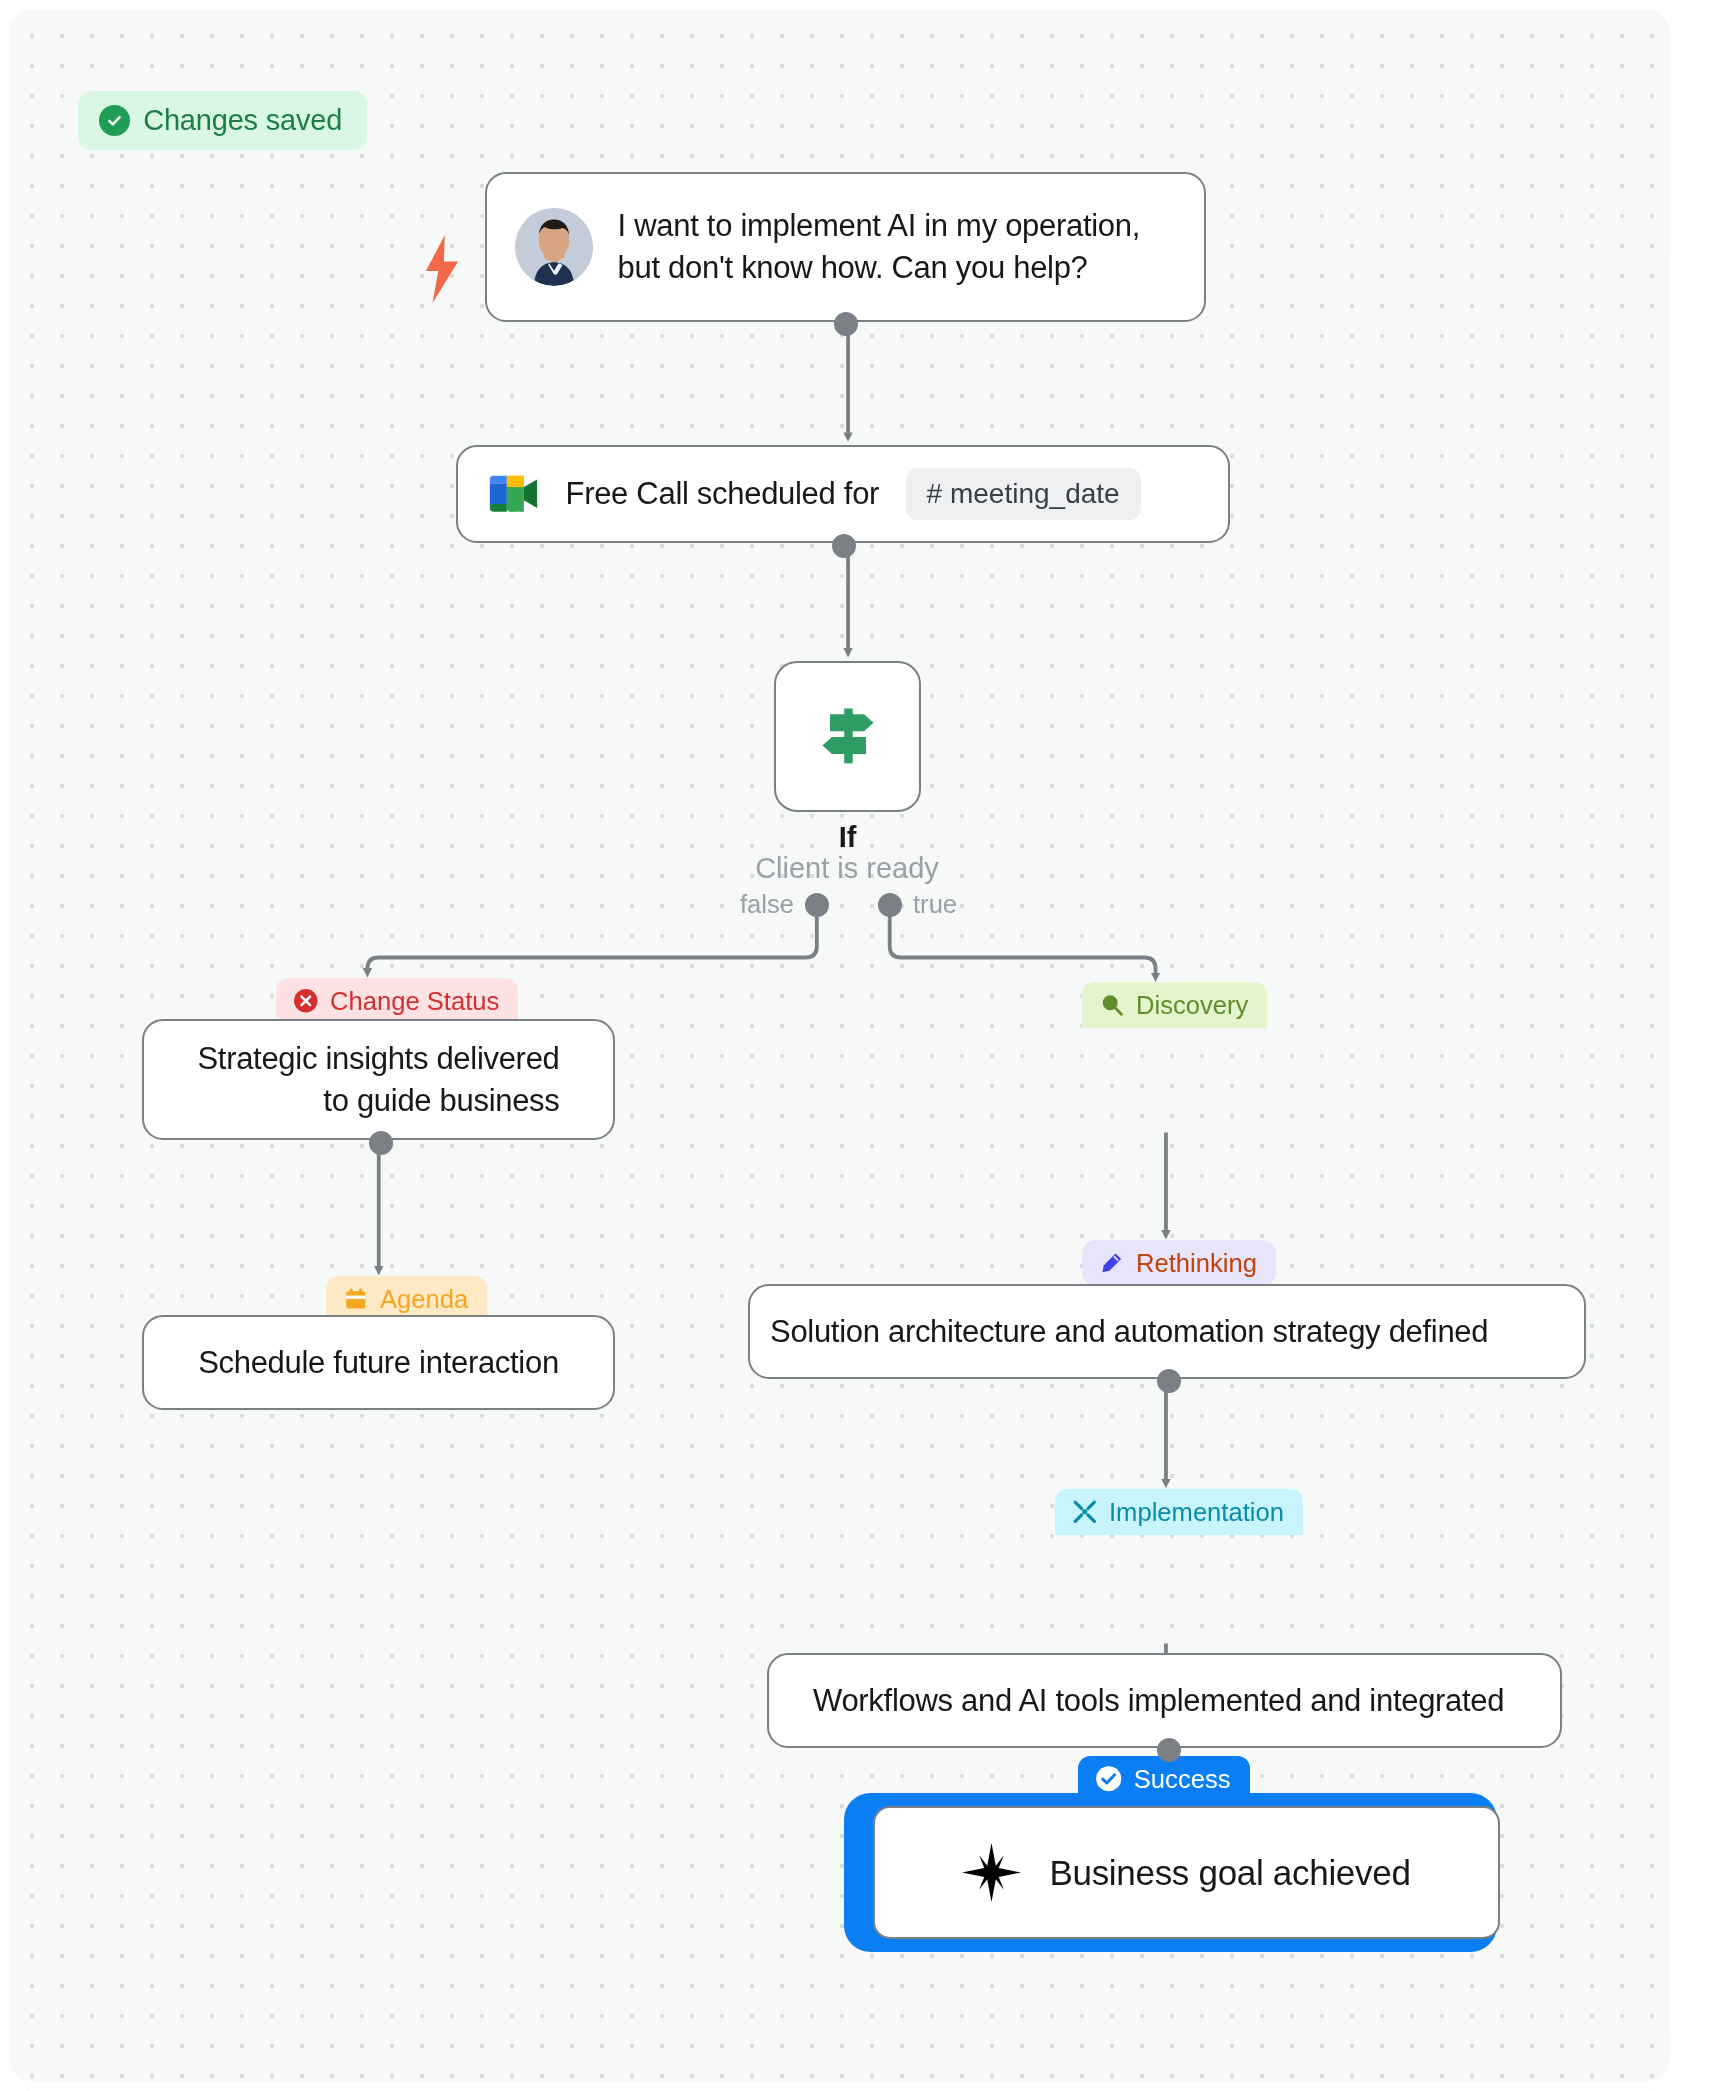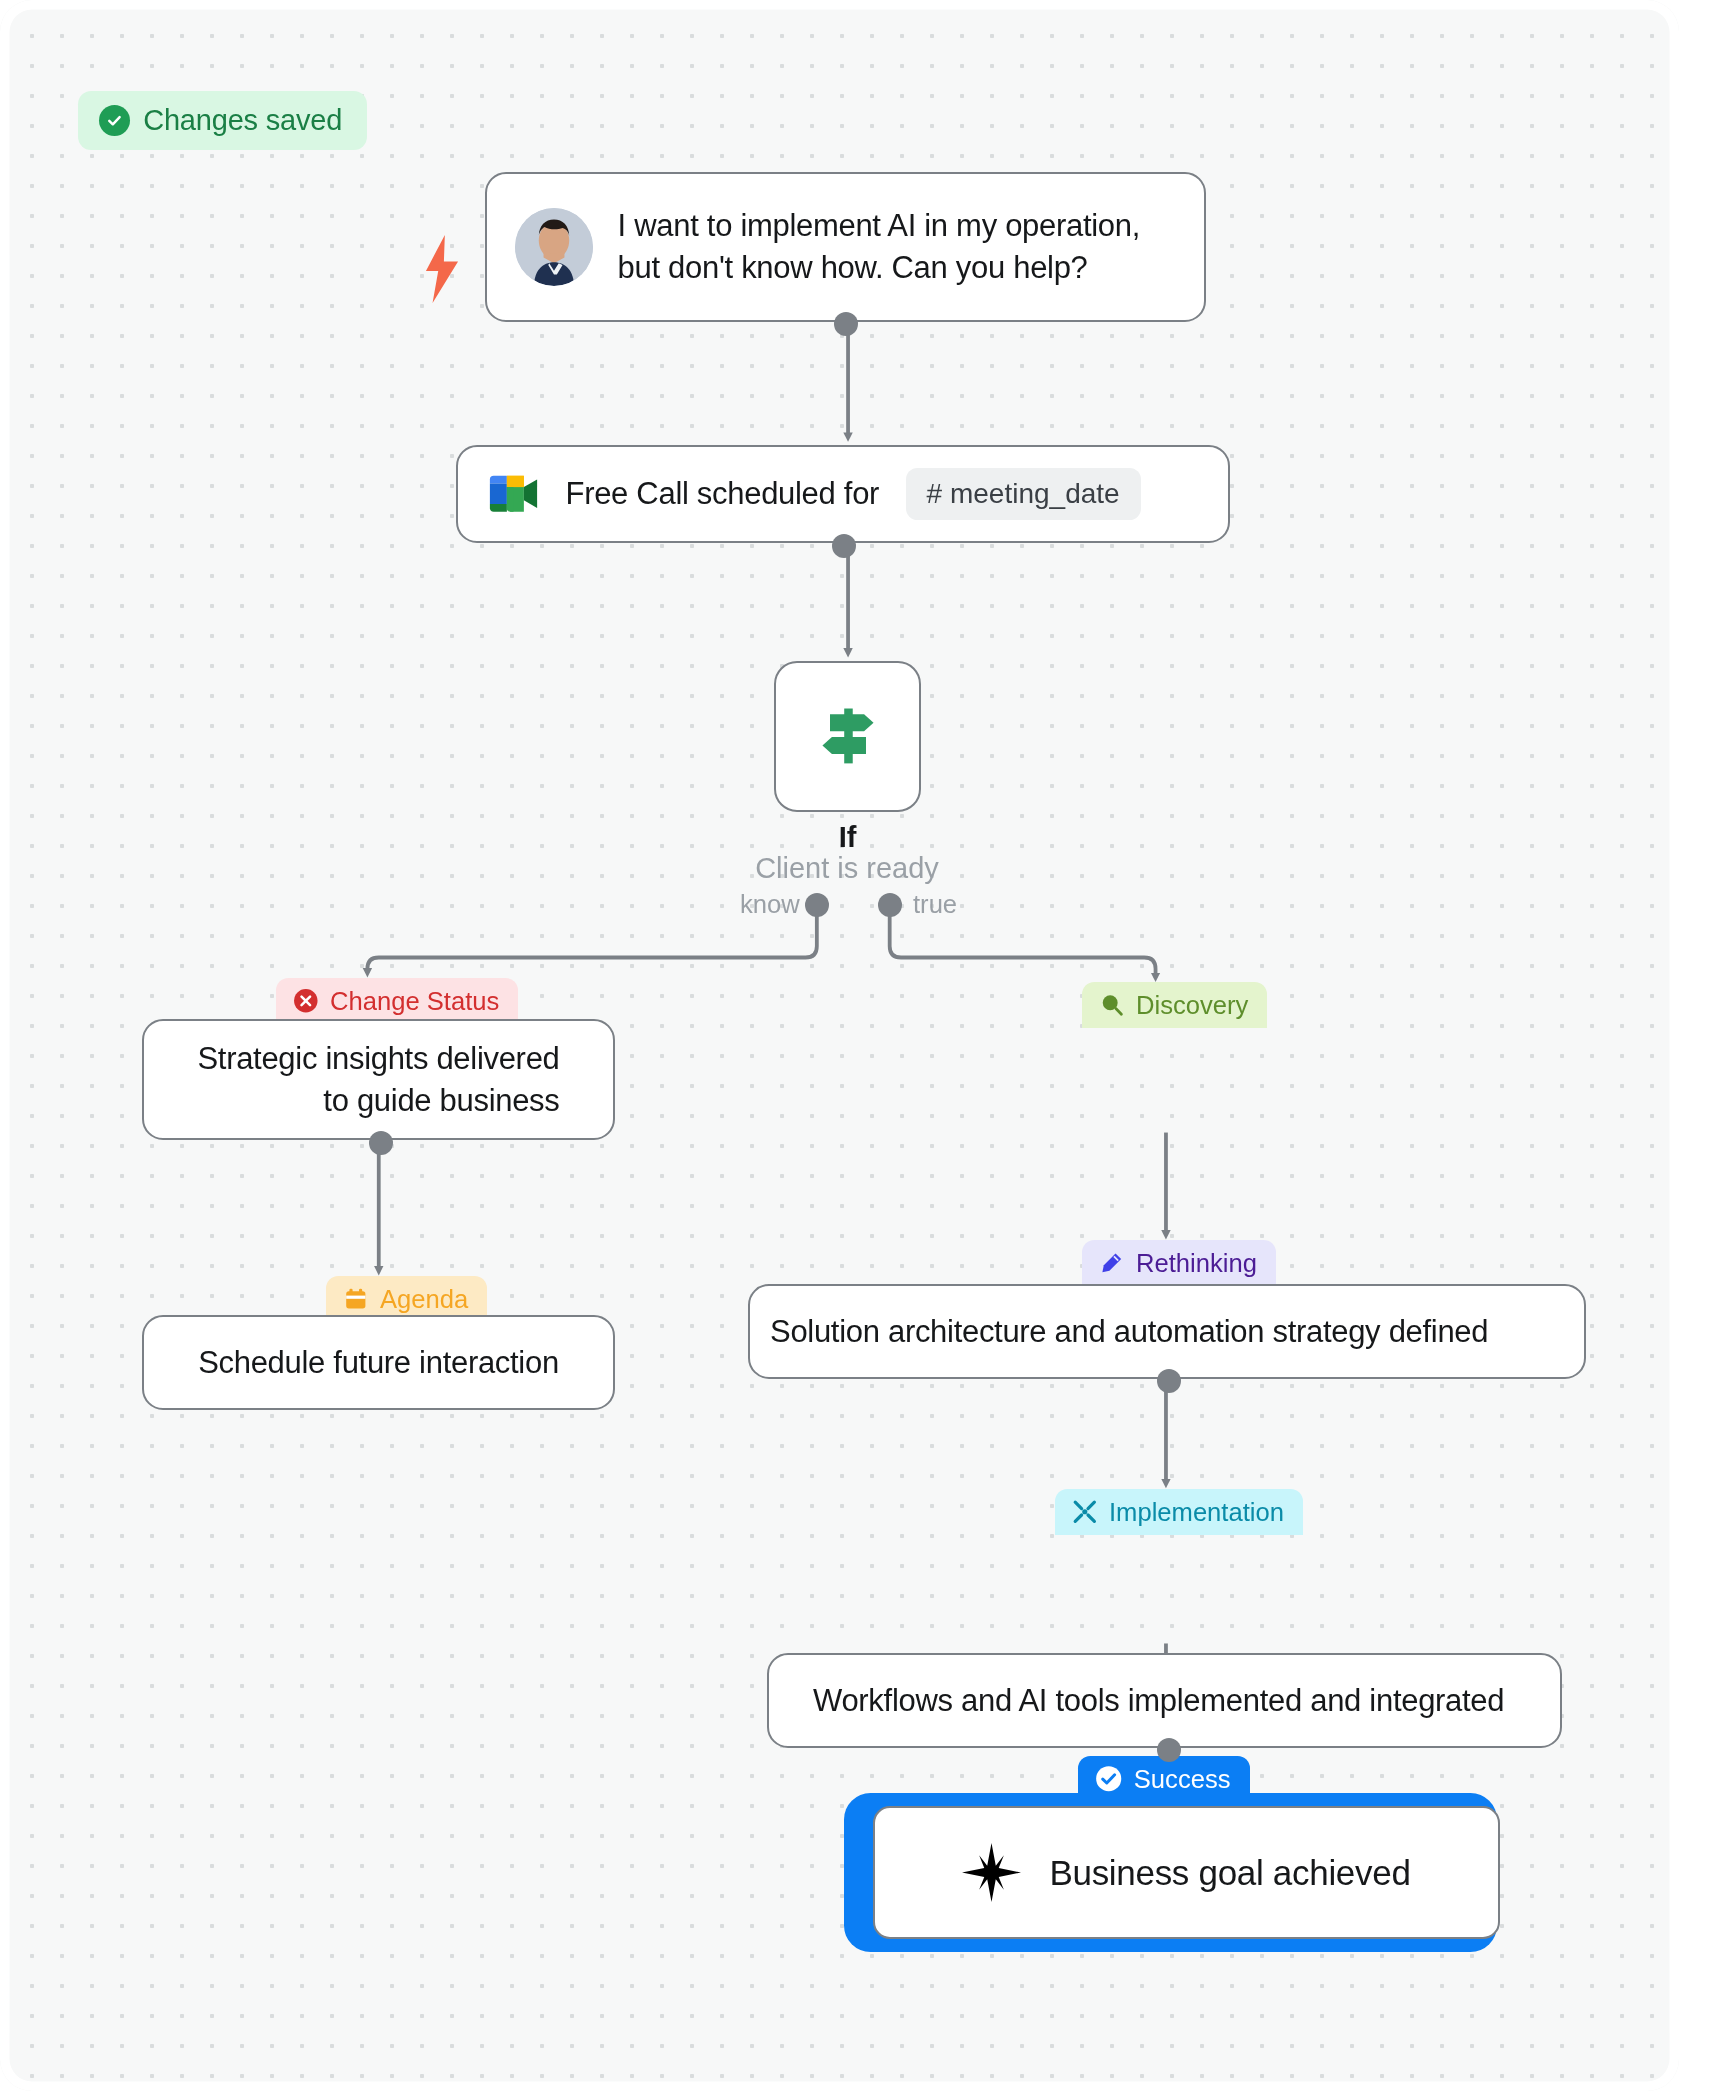--- a/index.html
+++ b/index.html
@@ -177,21 +177,21 @@
     padding: 8.5px 19px 8.5px 17px;
     font-size: 25.6px;
     z-index: 9;
     white-space: nowrap;
   }
   .badge .badge-ico { flex: none; display: flex; align-items: center; }
 
   #badge-change-status { left: 276px; top: 978px; background: #fde2e4; color: #d32f2f; }
   #badge-agenda        { left: 326px; top: 1276px; background: #fdeac4; color: #f5a623; }
   #badge-discovery     { left: 1082px; top: 982px; background: #e4f4cd; color: #5e8e2b; }
-  #badge-rethinking    { left: 1082px; top: 1240px; background: #e6e5fb; color: #4c1d95; }
+  #badge-rethinking    { left: 1082px; top: 1240px; background: #e6e5fb; color: #c2410c; border-radius: 14px; }
   #badge-implementation{ left: 1055px; top: 1489px; background: #c8f5fb; color: #0a8ba8; }
   #badge-success       { left: 1078px; top: 1756px; background: #0b7ef4; color: #ffffff; }
 
   
   #node-strategic {
     left: 142px; top: 1019px;
     width: 473px; height: 121px;
     justify-content: center;
     text-align: right;
     padding: 0 24.6px;
@@ -342,21 +342,21 @@
     <span>
       <svg width="70" height="72" viewBox="0 0 74 76">
         <rect x="33" y="10" width="9" height="58" fill="#2e9c63"></rect>
         <path d="M18 16 h36 l10 9 l-10 9 h-36 z" fill="#2e9c63"></path>
         <path d="M56 40 h-36 l-10 9 l10 9 h36 z" fill="#2e9c63"></path>
       </svg>
     </span>
   </div>
   <div id="if-caption">If</div>
   <div id="if-condition">Client is ready</div>
-  <div class="branch-label" id="label-false">know</div>
+  <div class="branch-label" id="label-false">false</div>
   <div class="branch-label" id="label-true">true</div>
   <span class="handle" style="left:805px; top:893px;"></span>
   <span class="handle" style="left:878px; top:893px;"></span>
 
   <div class="badge" id="badge-change-status">
     <span class="badge-ico">
       <svg width="25.6" height="25.6" viewBox="0 0 24 24">
         <circle cx="12" cy="12" r="11" fill="#d32f2f"></circle>
         <path d="M8 8 L16 16 M16 8 L8 16" stroke="#fff" stroke-width="2.4" stroke-linecap="round"></path>
       </svg>

